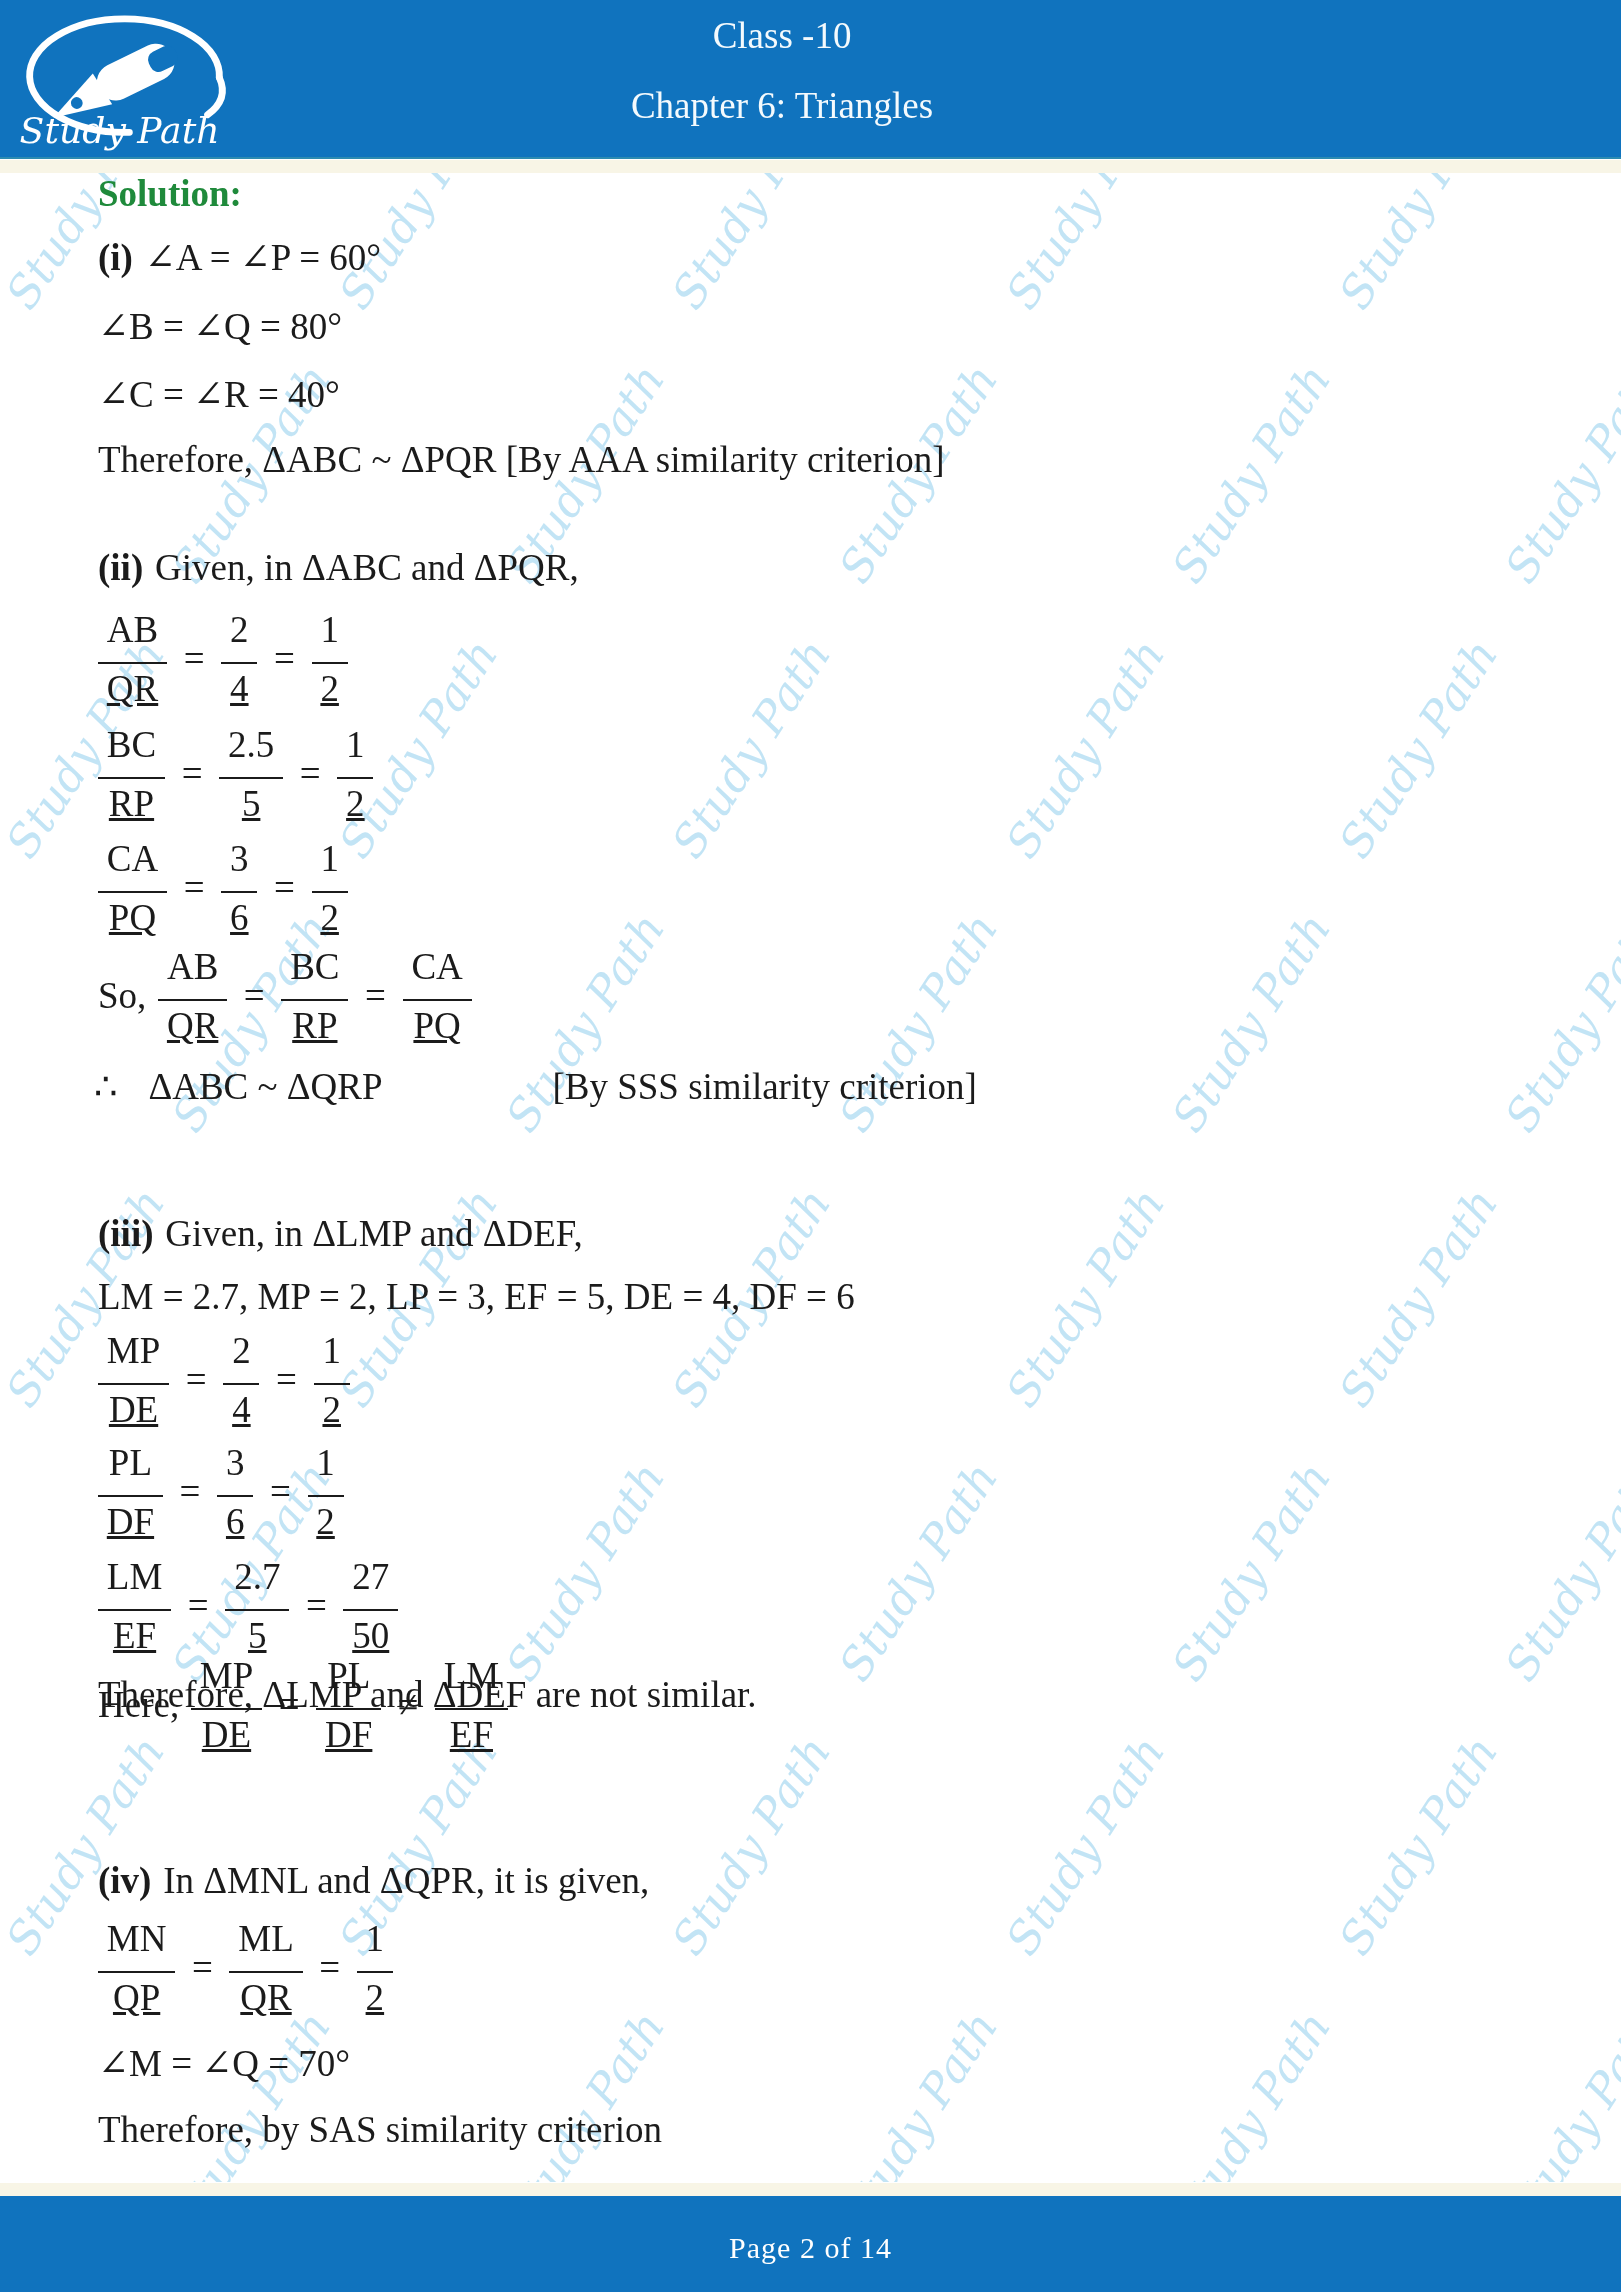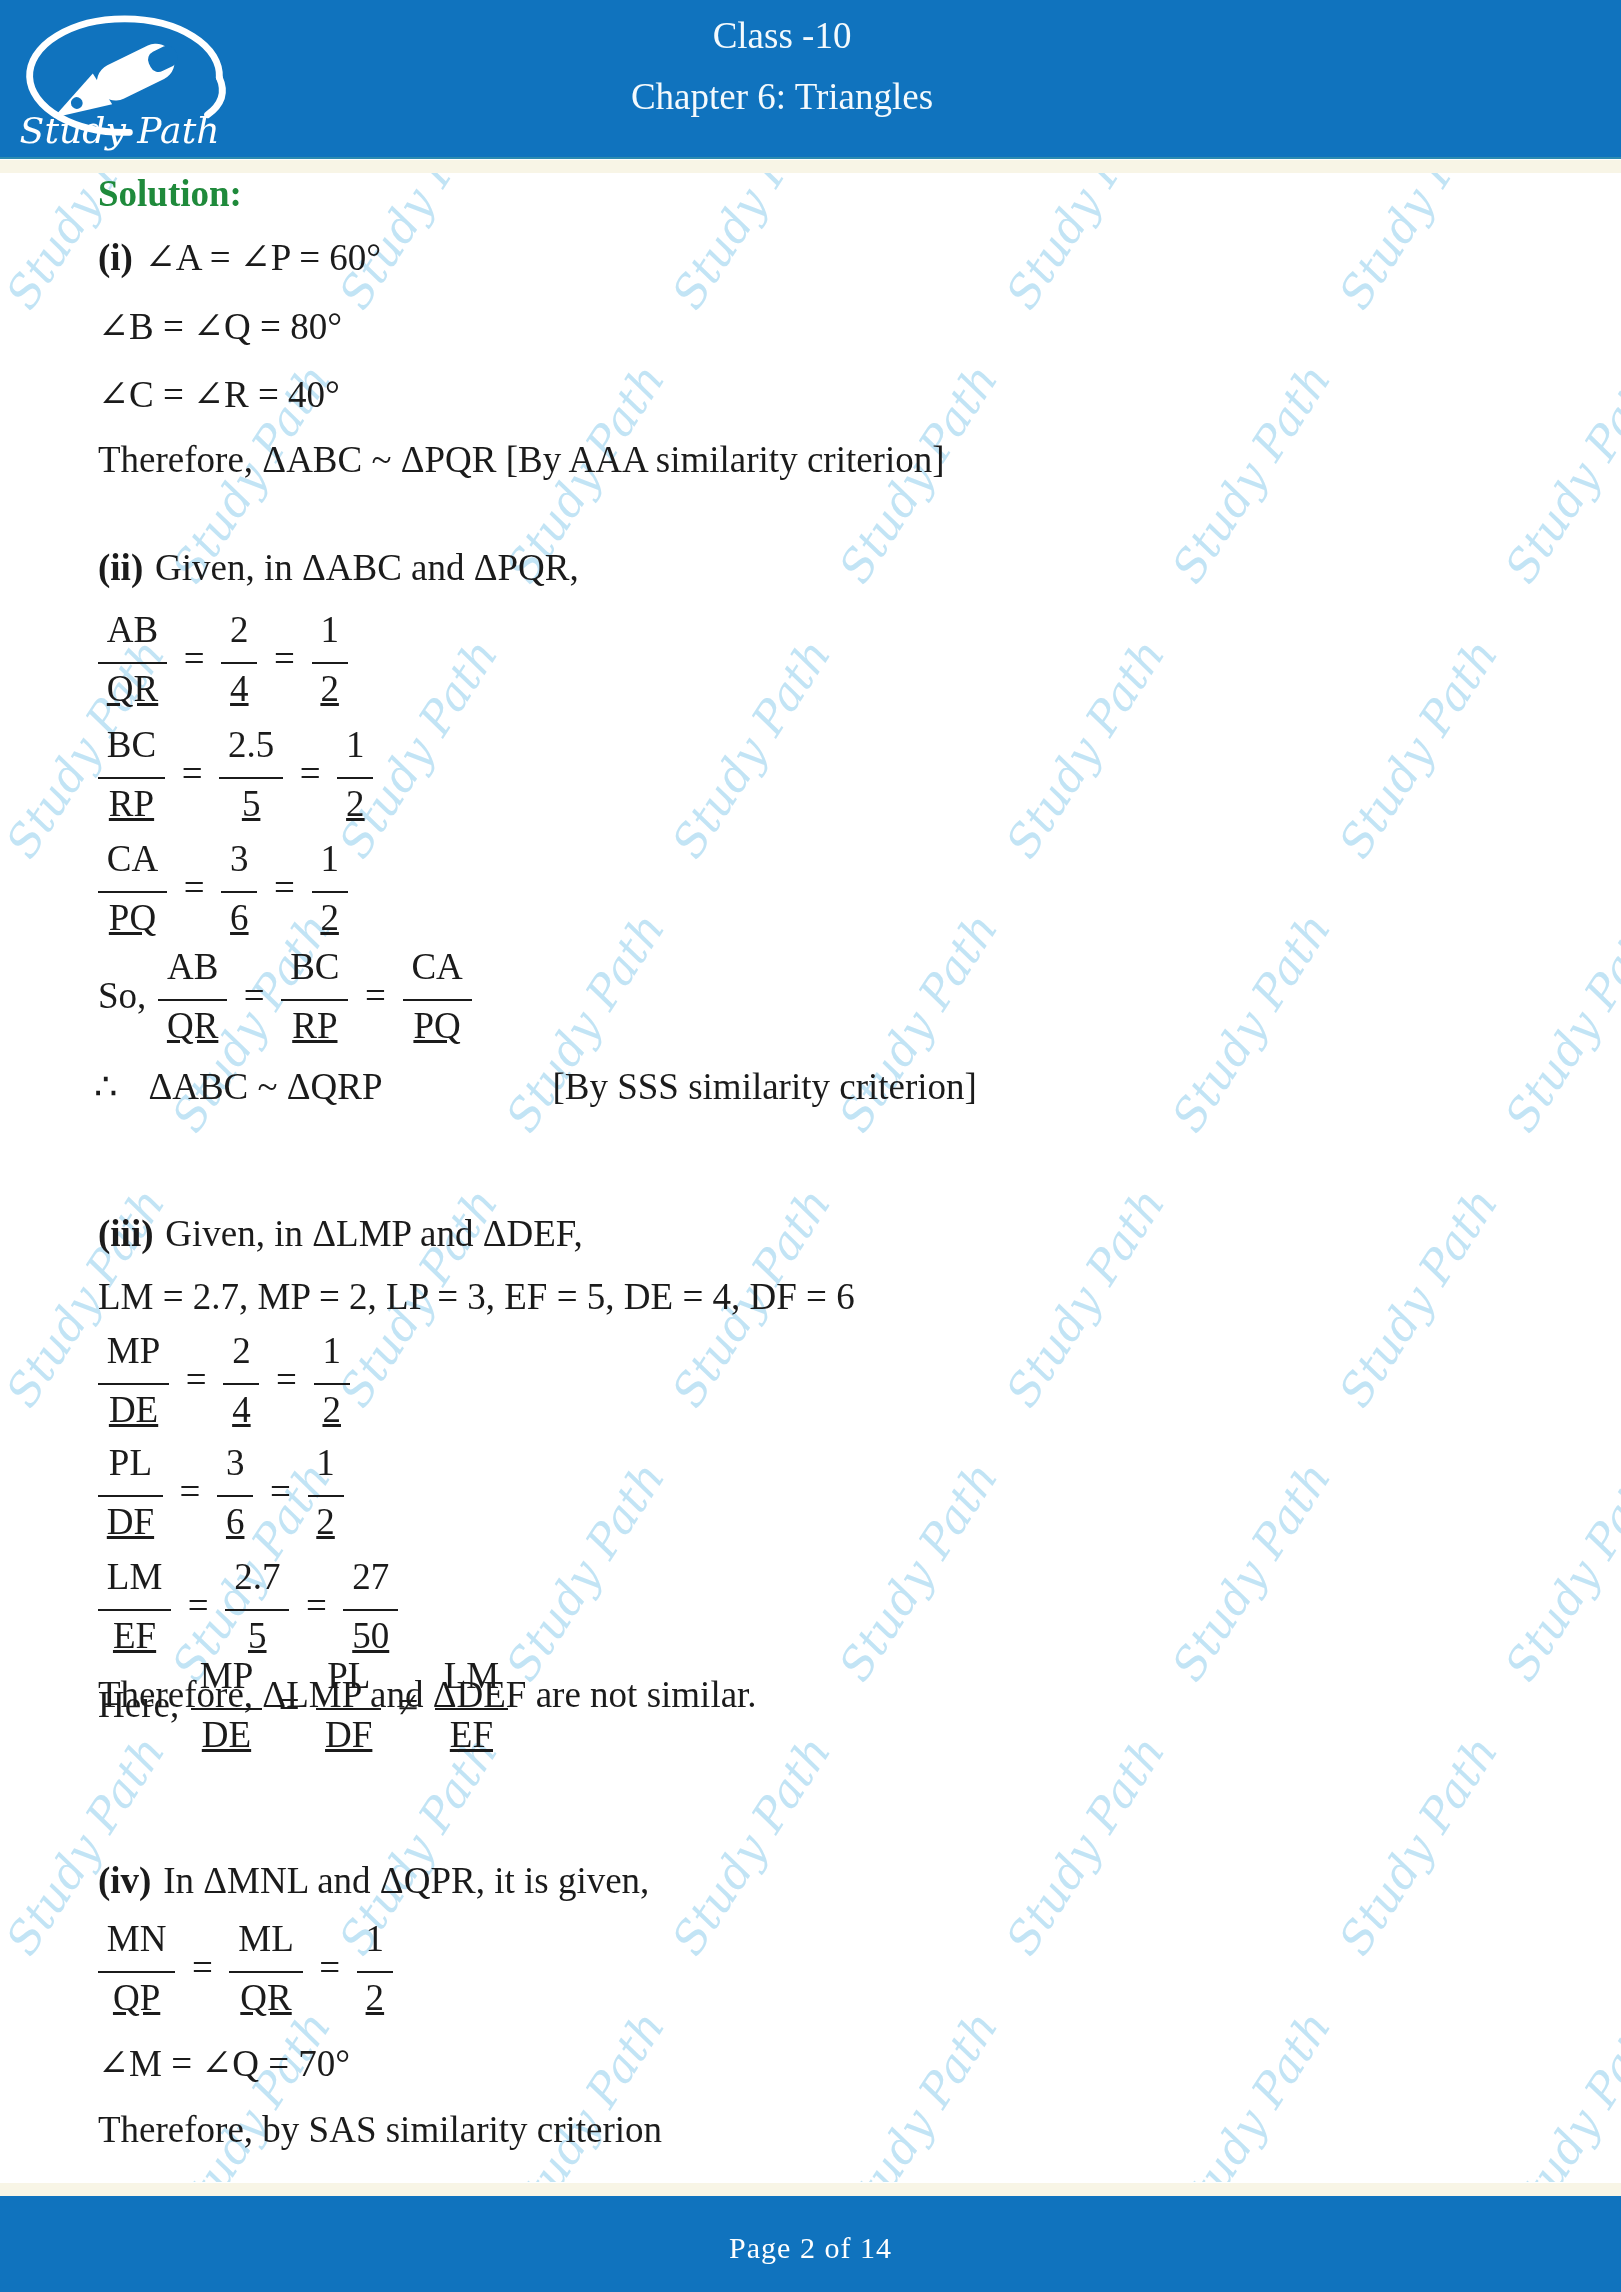--- a/index.html
+++ b/index.html
@@ -10,21 +10,21 @@
   }
   
   .bar{position:absolute;left:0;width:100%;background:#1073be;z-index:3;}
   .header-bar{top:0;height:157px;border-bottom:2.9px solid #2d8bb0;}
   .footer-bar{top:2196px;height:97px;display:flex;align-items:flex-start;justify-content:center;}
   .cream-strip{position:absolute;left:0;width:100%;height:12.7px;background:#f8f5e6;z-index:3;}
   .strip-top{top:160px;}
   .strip-bottom{top:2183px;}
   .titles{
     position:absolute;left:0;right:57px;top:13.7px;display:flex;flex-direction:column;
-    align-items:center;gap:18px;color:#f4fafd;font-size:37px;line-height:43px;z-index:4;
+    align-items:center;gap:27px;color:#f4fafd;font-size:37px;line-height:43px;z-index:4;
   }
   .logo{position:absolute;left:9.8px;top:4.9px;width:225px;height:149px;z-index:5;}
   .footer-text{color:#ffffff;font-size:30px;margin-top:35px;letter-spacing:1px;}
   
   .wmlayer{position:absolute;left:0;top:163px;width:1621px;height:2019px;overflow:hidden;z-index:0;}
   .wm{
     position:absolute;font-size:45px;font-style:italic;white-space:nowrap;
     color:rgba(144,206,236,0.55);transform:rotate(-57deg);
     font-family:"DejaVu Serif",serif;
   }

